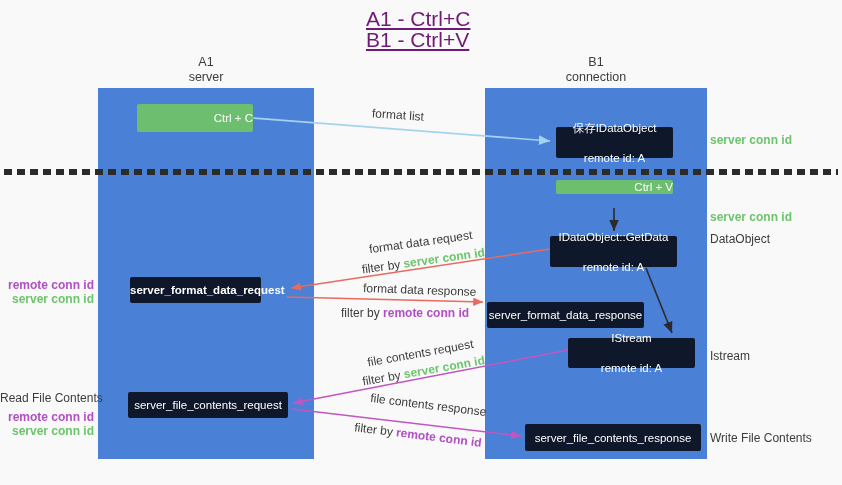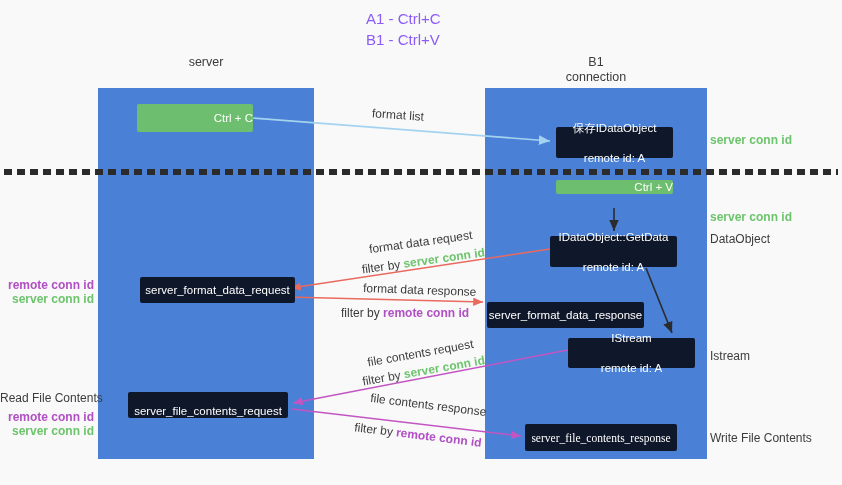--- a/index.html
+++ b/index.html
@@ -3,21 +3,21 @@
 <meta charset="utf-8">
 <style>
   html,body{margin:0;padding:0;background:#f9f9f9;}
   .canvas{
     position:relative;width:842px;height:485px;overflow:hidden;
     background:#f9f9f9;
     font-family:"Liberation Sans", sans-serif;
     color:#3c3c3c;
   }
   .abs{position:absolute;}
-  .title{left:366px;top:8px;font-size:15px;line-height:21px;color:#8b5cf6;}
+  .title{left:366px;top:8px;font-size:21px;line-height:21px;color:#701a75;text-decoration:underline;}
   .lane{background:#4a80d6;}
   .lane-a{left:98px;top:88px;width:216px;height:371px;}
   .lane-b{left:485px;top:88px;width:222px;height:371px;}
   .col-header{font-size:12.5px;line-height:15px;text-align:center;color:#3c3c3c;}
   .hdr-a{left:98px;top:55px;width:216px;}
   .hdr-b{left:485px;top:55px;width:222px;}
   .divider{
     left:4px;top:169px;width:834px;height:6px;
     background:repeating-linear-gradient(to right,#2b2b2b 0 8px,transparent 8px 13px);
   }
@@ -25,25 +25,25 @@
     color:#fff;text-align:center;border-radius:2px;
     display:flex;flex-direction:column;justify-content:center;
     font-size:11.5px;line-height:14px;
   }
   .green{background:#6dbf6f;text-align:right;}
   .orange{background:#0f172a;gap:16px;}
   .n-ctrlc{left:137px;top:104px;width:116px;height:28px;}
   .n-save{left:556px;top:127px;width:117px;height:31px;}
   .n-ctrlv{left:556px;top:180px;width:117px;height:14px;}
   .n-getdata{left:550px;top:236px;width:127px;height:31px;}
-  .n-freq{left:140px;top:277px;width:155px;height:26px;}
+  .n-freq{left:130px;top:277px;width:131px;height:26px;font-weight:bold;}
   .n-fres{left:487px;top:290px;width:157px;height:26px;margin-top:12px;}
   .n-istream{left:568px;top:338px;width:127px;height:30px;}
-  .n-creq{left:128px;top:392px;width:160px;height:26px;justify-content:flex-end;}
-  .n-cres{left:525px;top:424px;width:152px;height:27px;font-family:Liberation Serif, serif;}
+  .n-creq{left:128px;top:392px;width:160px;height:26px;}
+  .n-cres{left:525px;top:424px;width:176px;height:27px;}
   .elabel{font-size:12px;color:#3c3c3c;white-space:nowrap;}
   .center{text-align:center;}
   .g{color:#6cc46c;font-weight:bold;}
   .p{color:#b14fc4;font-weight:bold;}
   .dark{color:#3c3c3c;}
   .sideL{left:0;width:94px;text-align:right;font-size:12px;white-space:nowrap;}
   .sideR{left:710px;font-size:12px;white-space:nowrap;}
   .rot4{transform:rotate(4deg);}
   .rotm8{transform:rotate(-8deg);}
   .rot2{transform:rotate(2deg);}
@@ -55,20 +55,21 @@
 <body>
 
 <div class="canvas">
 
   <div class="abs title">
     <div>A1 - Ctrl+C</div>
     <div>B1 - Ctrl+V</div>
   </div>
 
   <div class="abs col-header hdr-a">
+    <div>A1</div>
     <div>server</div>
   </div>
   <div class="abs col-header hdr-b">
     <div>B1</div>
     <div>connection</div>
   </div>
 
   <div class="abs lane lane-a"></div>
   <div class="abs lane lane-b"></div>
 

